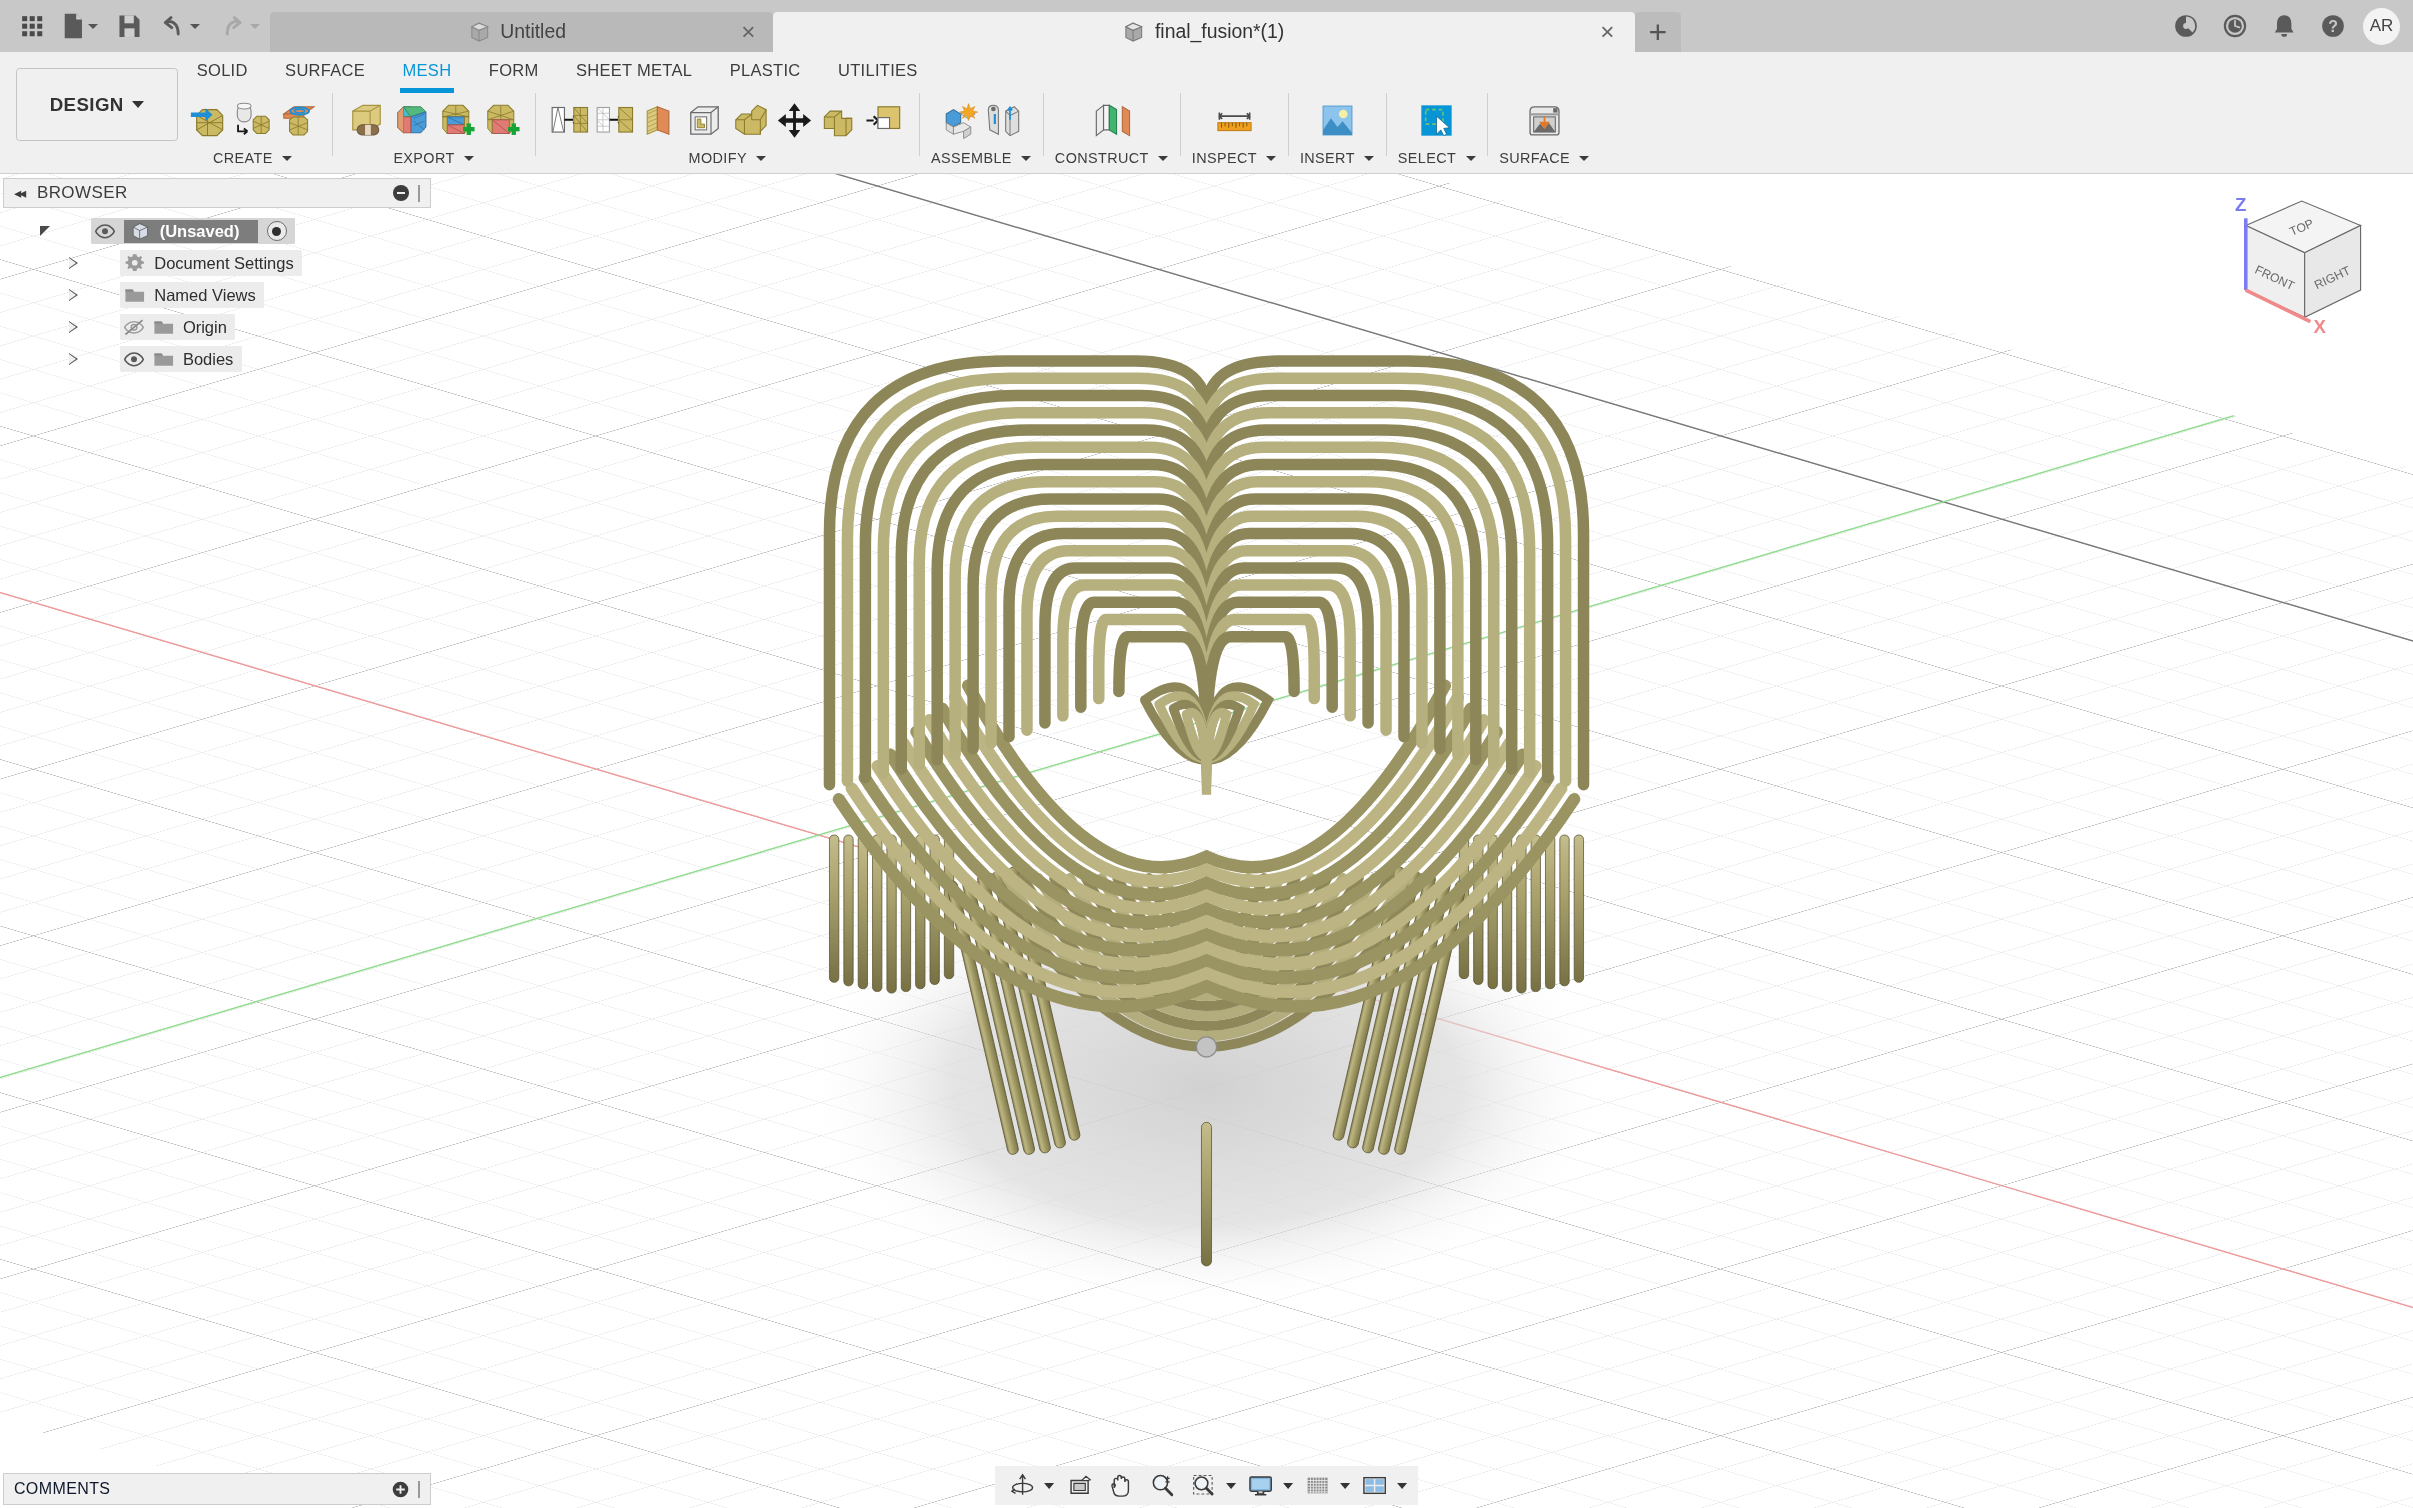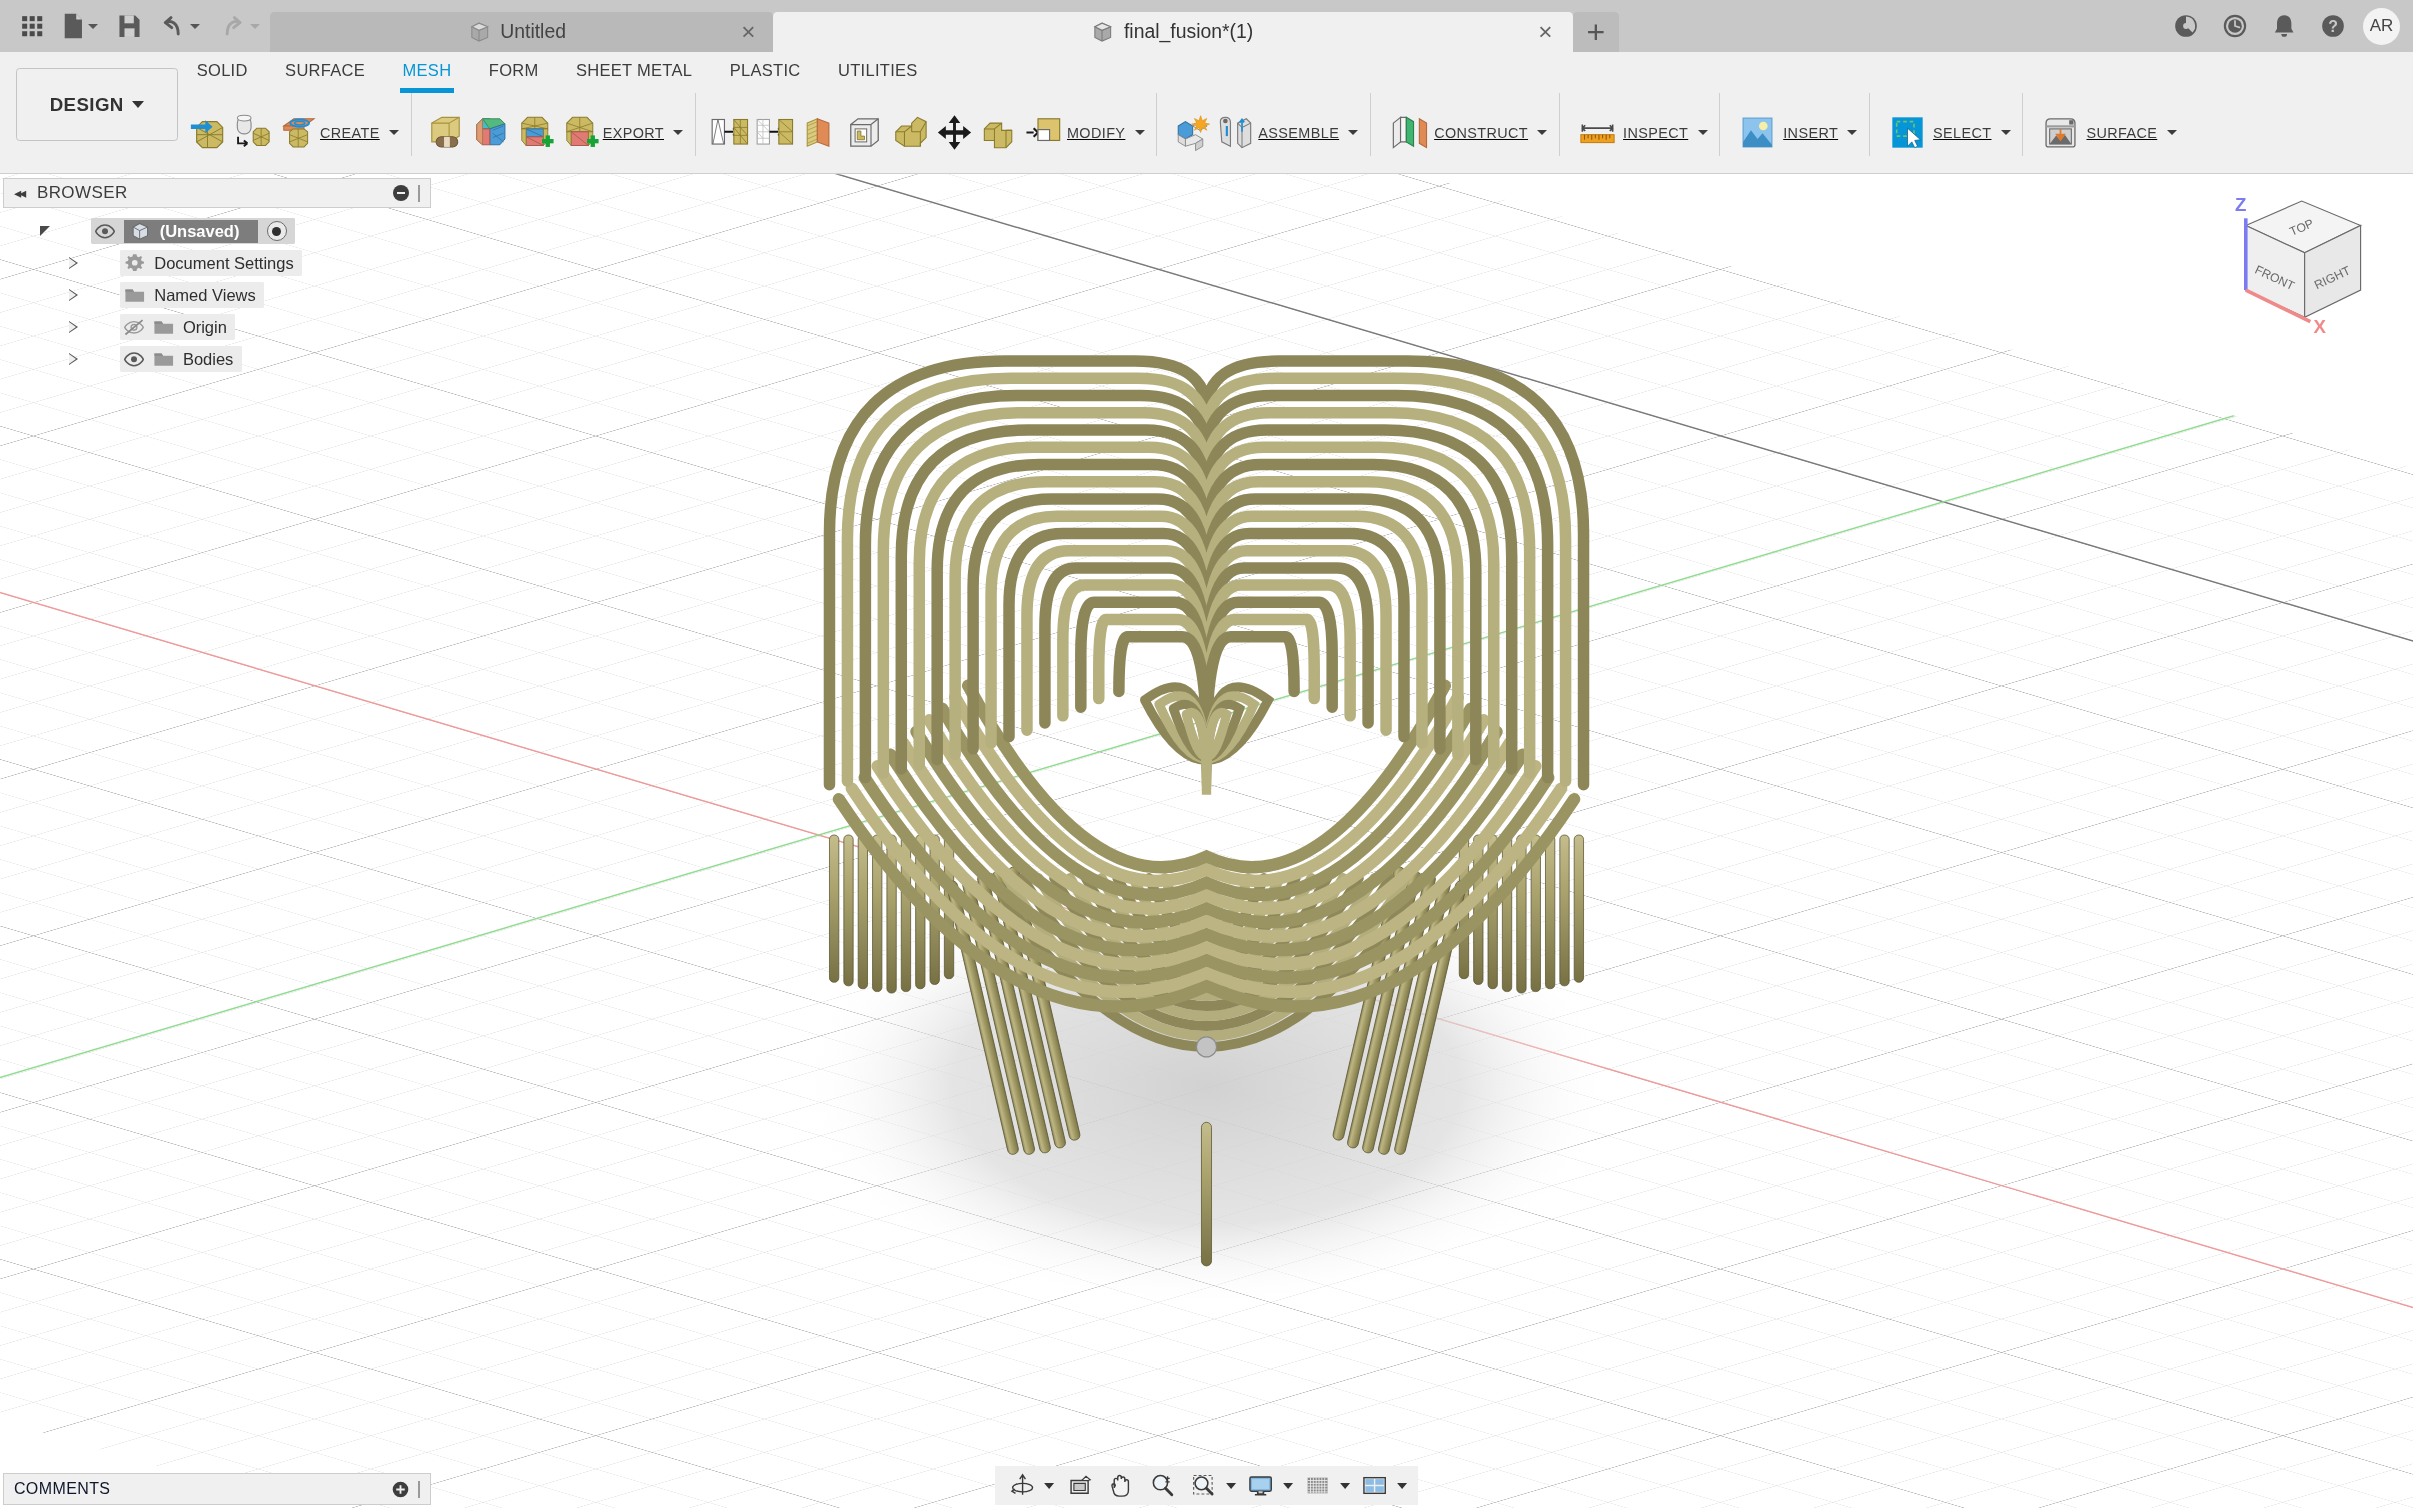--- a/index.html
+++ b/index.html
@@ -70,21 +70,21 @@
   }
 
   .design-box {
     position: absolute; left: 16px; top: 16px; width: 162px; height: 73px;
     border: 0.7px solid #c4c4c4; border-radius: 3.6px; background: #f0f0f0;
     display: flex; align-items: center; justify-content: center; cursor: pointer;
   }
   .design-lbl { font-size: 18.7px; font-weight: bold; color: #333; letter-spacing: 0.4px; }
 
   .groups { position: absolute; left: 185px; top: 40px; height: 80px; display: flex; align-items: flex-start; }
-  .grp { position: relative; display: flex; align-items: center; height: 80px; text-decoration: underline; }
+  .grp { position: relative; display: flex; flex-direction: column; align-items: center; height: 80px; }
   .grp-icons { display: flex; align-items: center; gap: 0px; height: 57px; }
   .grp-lbl {
     font-size: 14.4px; color: #3c3c3c; letter-spacing: 0.4px; display: flex; align-items: center;
     gap: 4.3px; cursor: pointer; margin-top: 1.4px; white-space: nowrap;
   }
   .sep { width: 0.7px; height: 63px; background: #cfcfcf; margin: 0 11.5px; align-self: flex-start; margin-top: 1.4px; }
   .tool { width: 45px; height: 57px; display: flex; align-items: center; justify-content: center; cursor: pointer; }
   .tool.wide { width: 52px; }
   .tool svg { display: block; }
 
@@ -401,21 +401,21 @@
       <svg width="21.5" height="21.5" viewBox="0 0 30 30">
         <path d="M4 8 L14 3 L26 8 L26 23 L14 28 L4 23 Z" fill="#a9a9a9" stroke="#8b8b8b" stroke-width="1.5"></path>
         <path d="M4 8 L14 13 L26 8" fill="none" stroke="#8b8b8b" stroke-width="1.5"></path>
         <path d="M14 13 L14 28" fill="none" stroke="#8b8b8b" stroke-width="1.5"></path>
         <path d="M4 8 L14 3 L26 8 L14 13 Z" fill="#dcdcdc" stroke="#8b8b8b" stroke-width="1.5"></path>
       </svg>
       <span class="tab-lbl">Untitled</span>
       <span class="tab-x" style="position:absolute; right:13px;">×</span>
     </div>
 
-    <div class="tab tab-active" style="width:800px; justify-content:center; padding-right:0;">
+    <div class="tab tab-active" style="width:862px; justify-content:center; padding-right:0;">
       <svg width="21.5" height="21.5" viewBox="0 0 30 30">
         <path d="M4 8 L14 3 L26 8 L26 23 L14 28 L4 23 Z" fill="#a9a9a9" stroke="#7c7c7c" stroke-width="1.5"></path>
         <path d="M4 8 L14 13 L26 8" fill="none" stroke="#7c7c7c" stroke-width="1.5"></path>
         <path d="M14 13 L14 28" fill="none" stroke="#7c7c7c" stroke-width="1.5"></path>
         <path d="M4 8 L14 3 L26 8 L14 13 Z" fill="#e6e6e6" stroke="#7c7c7c" stroke-width="1.5"></path>
       </svg>
       <span class="tab-lbl" style="color:#333">final_fusion*(1)</span>
       <span class="tab-x" style="position:absolute; right:16px;">×</span>
     </div>
 

